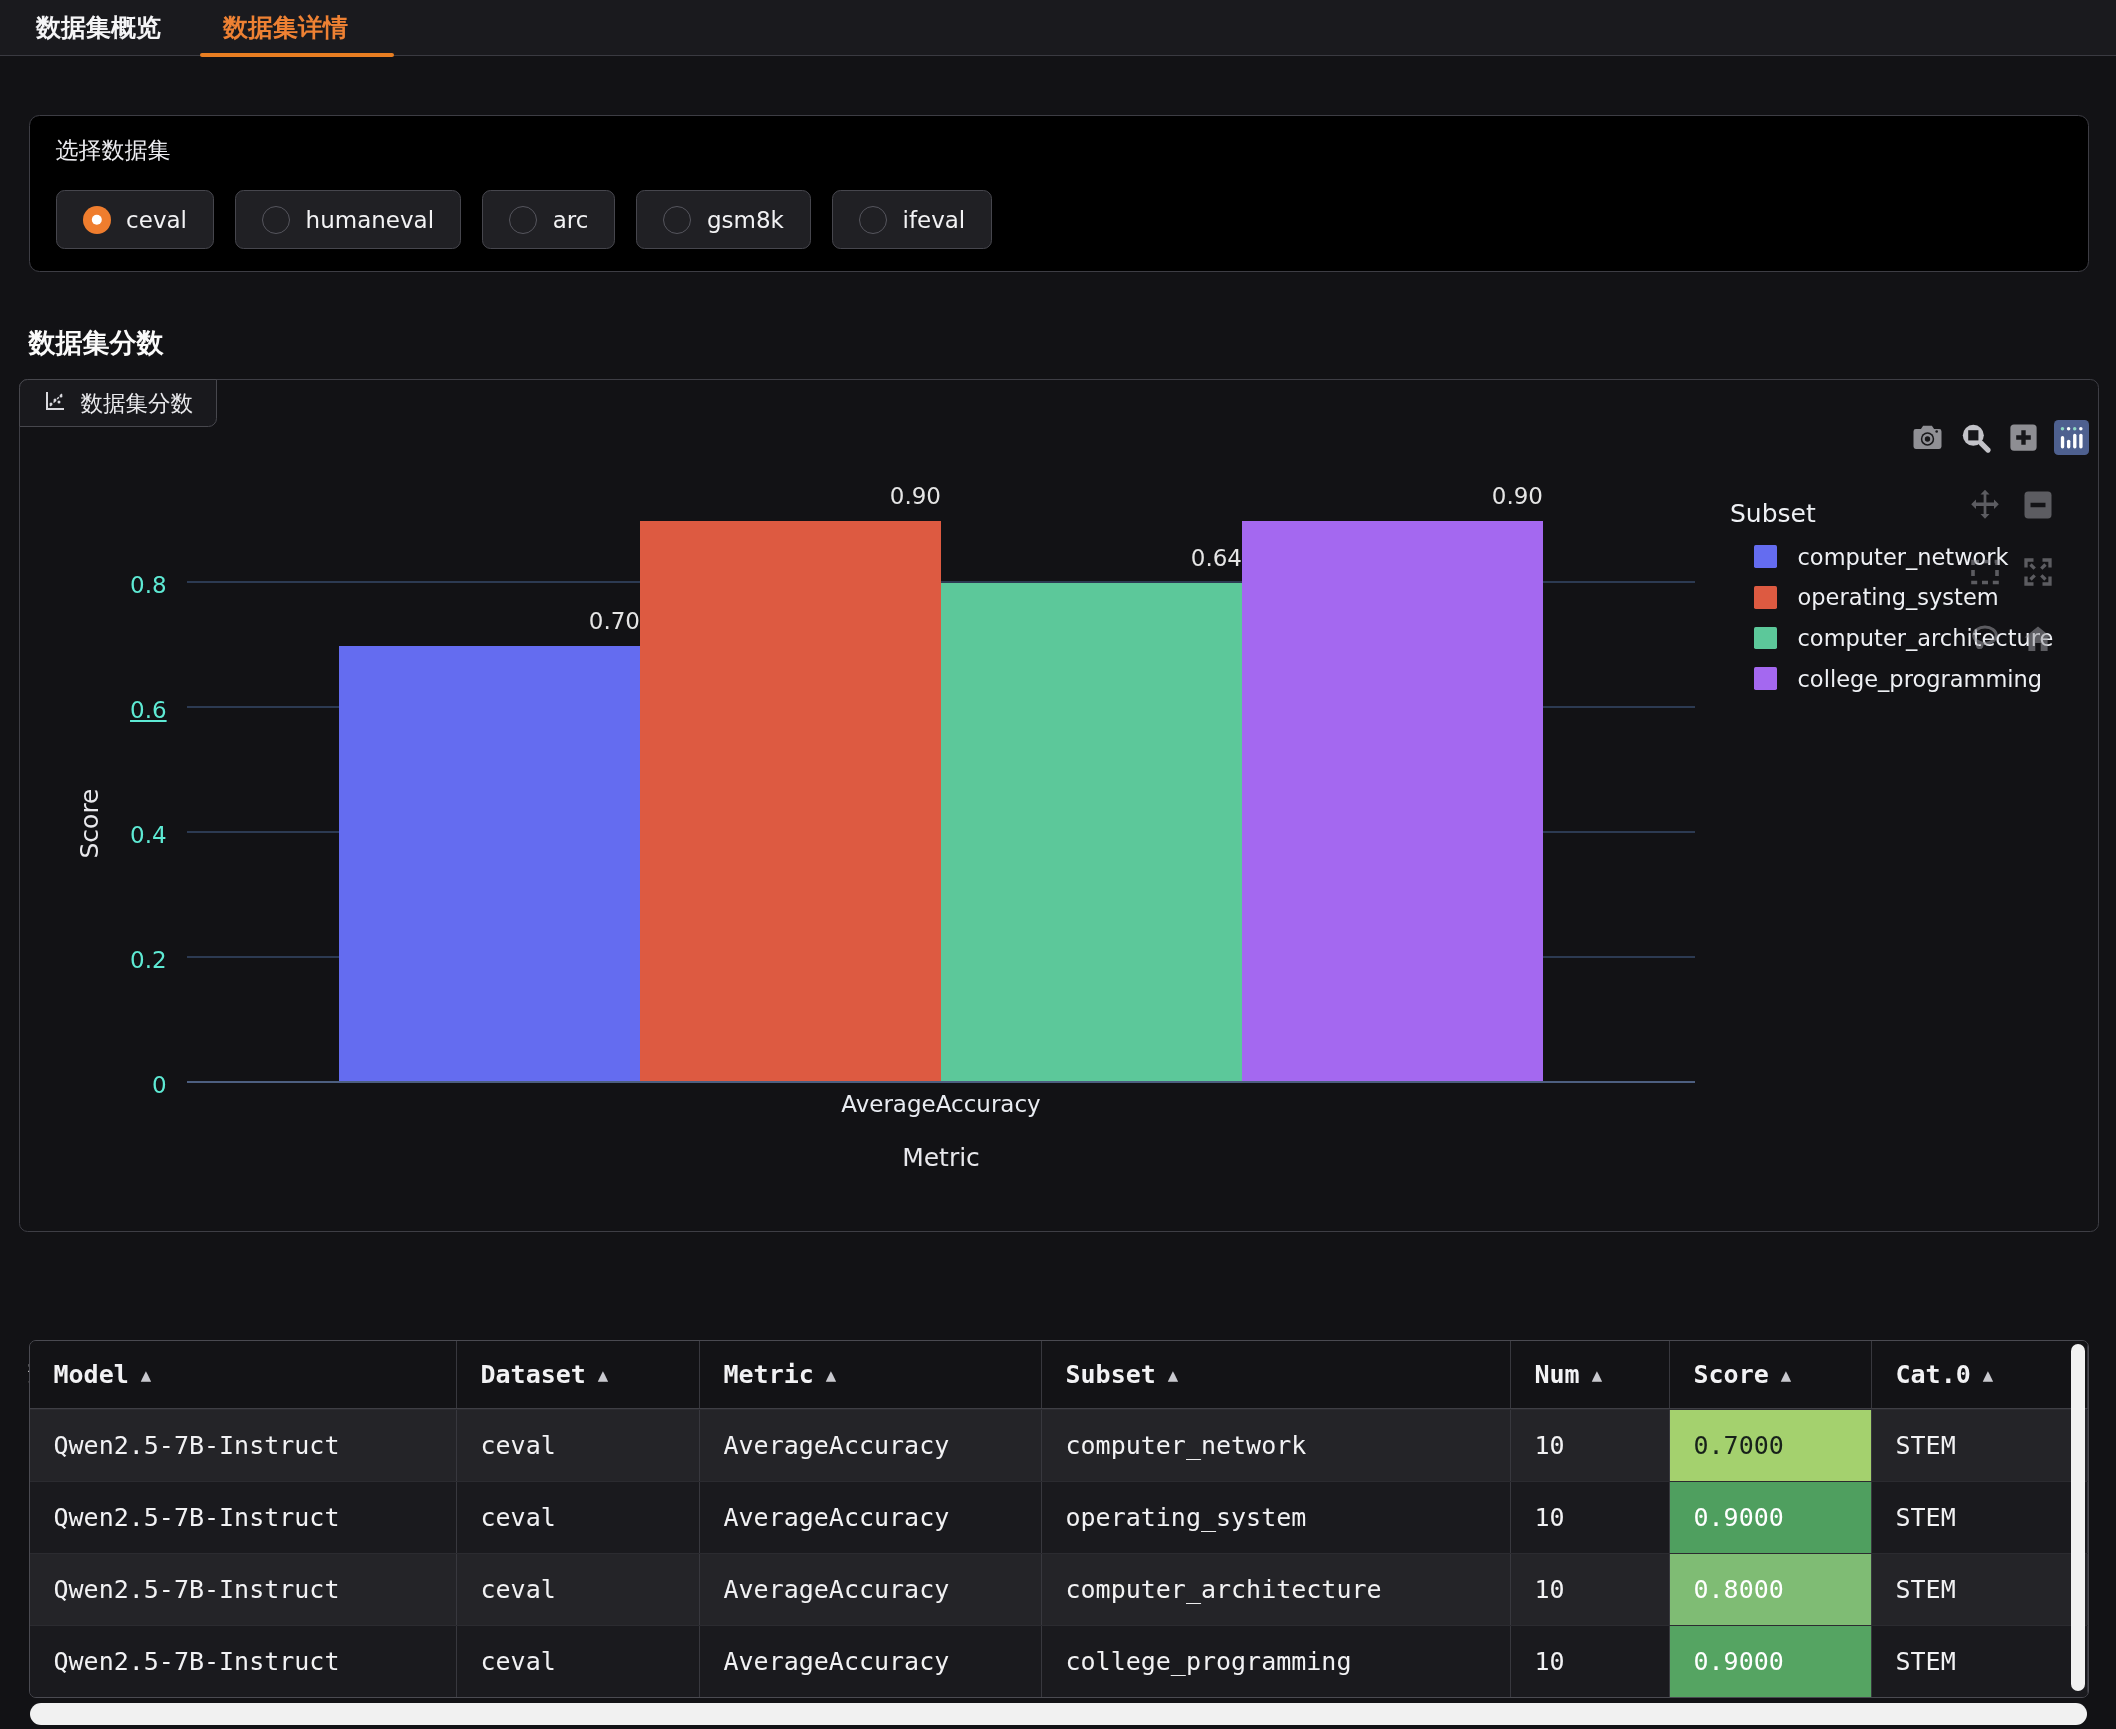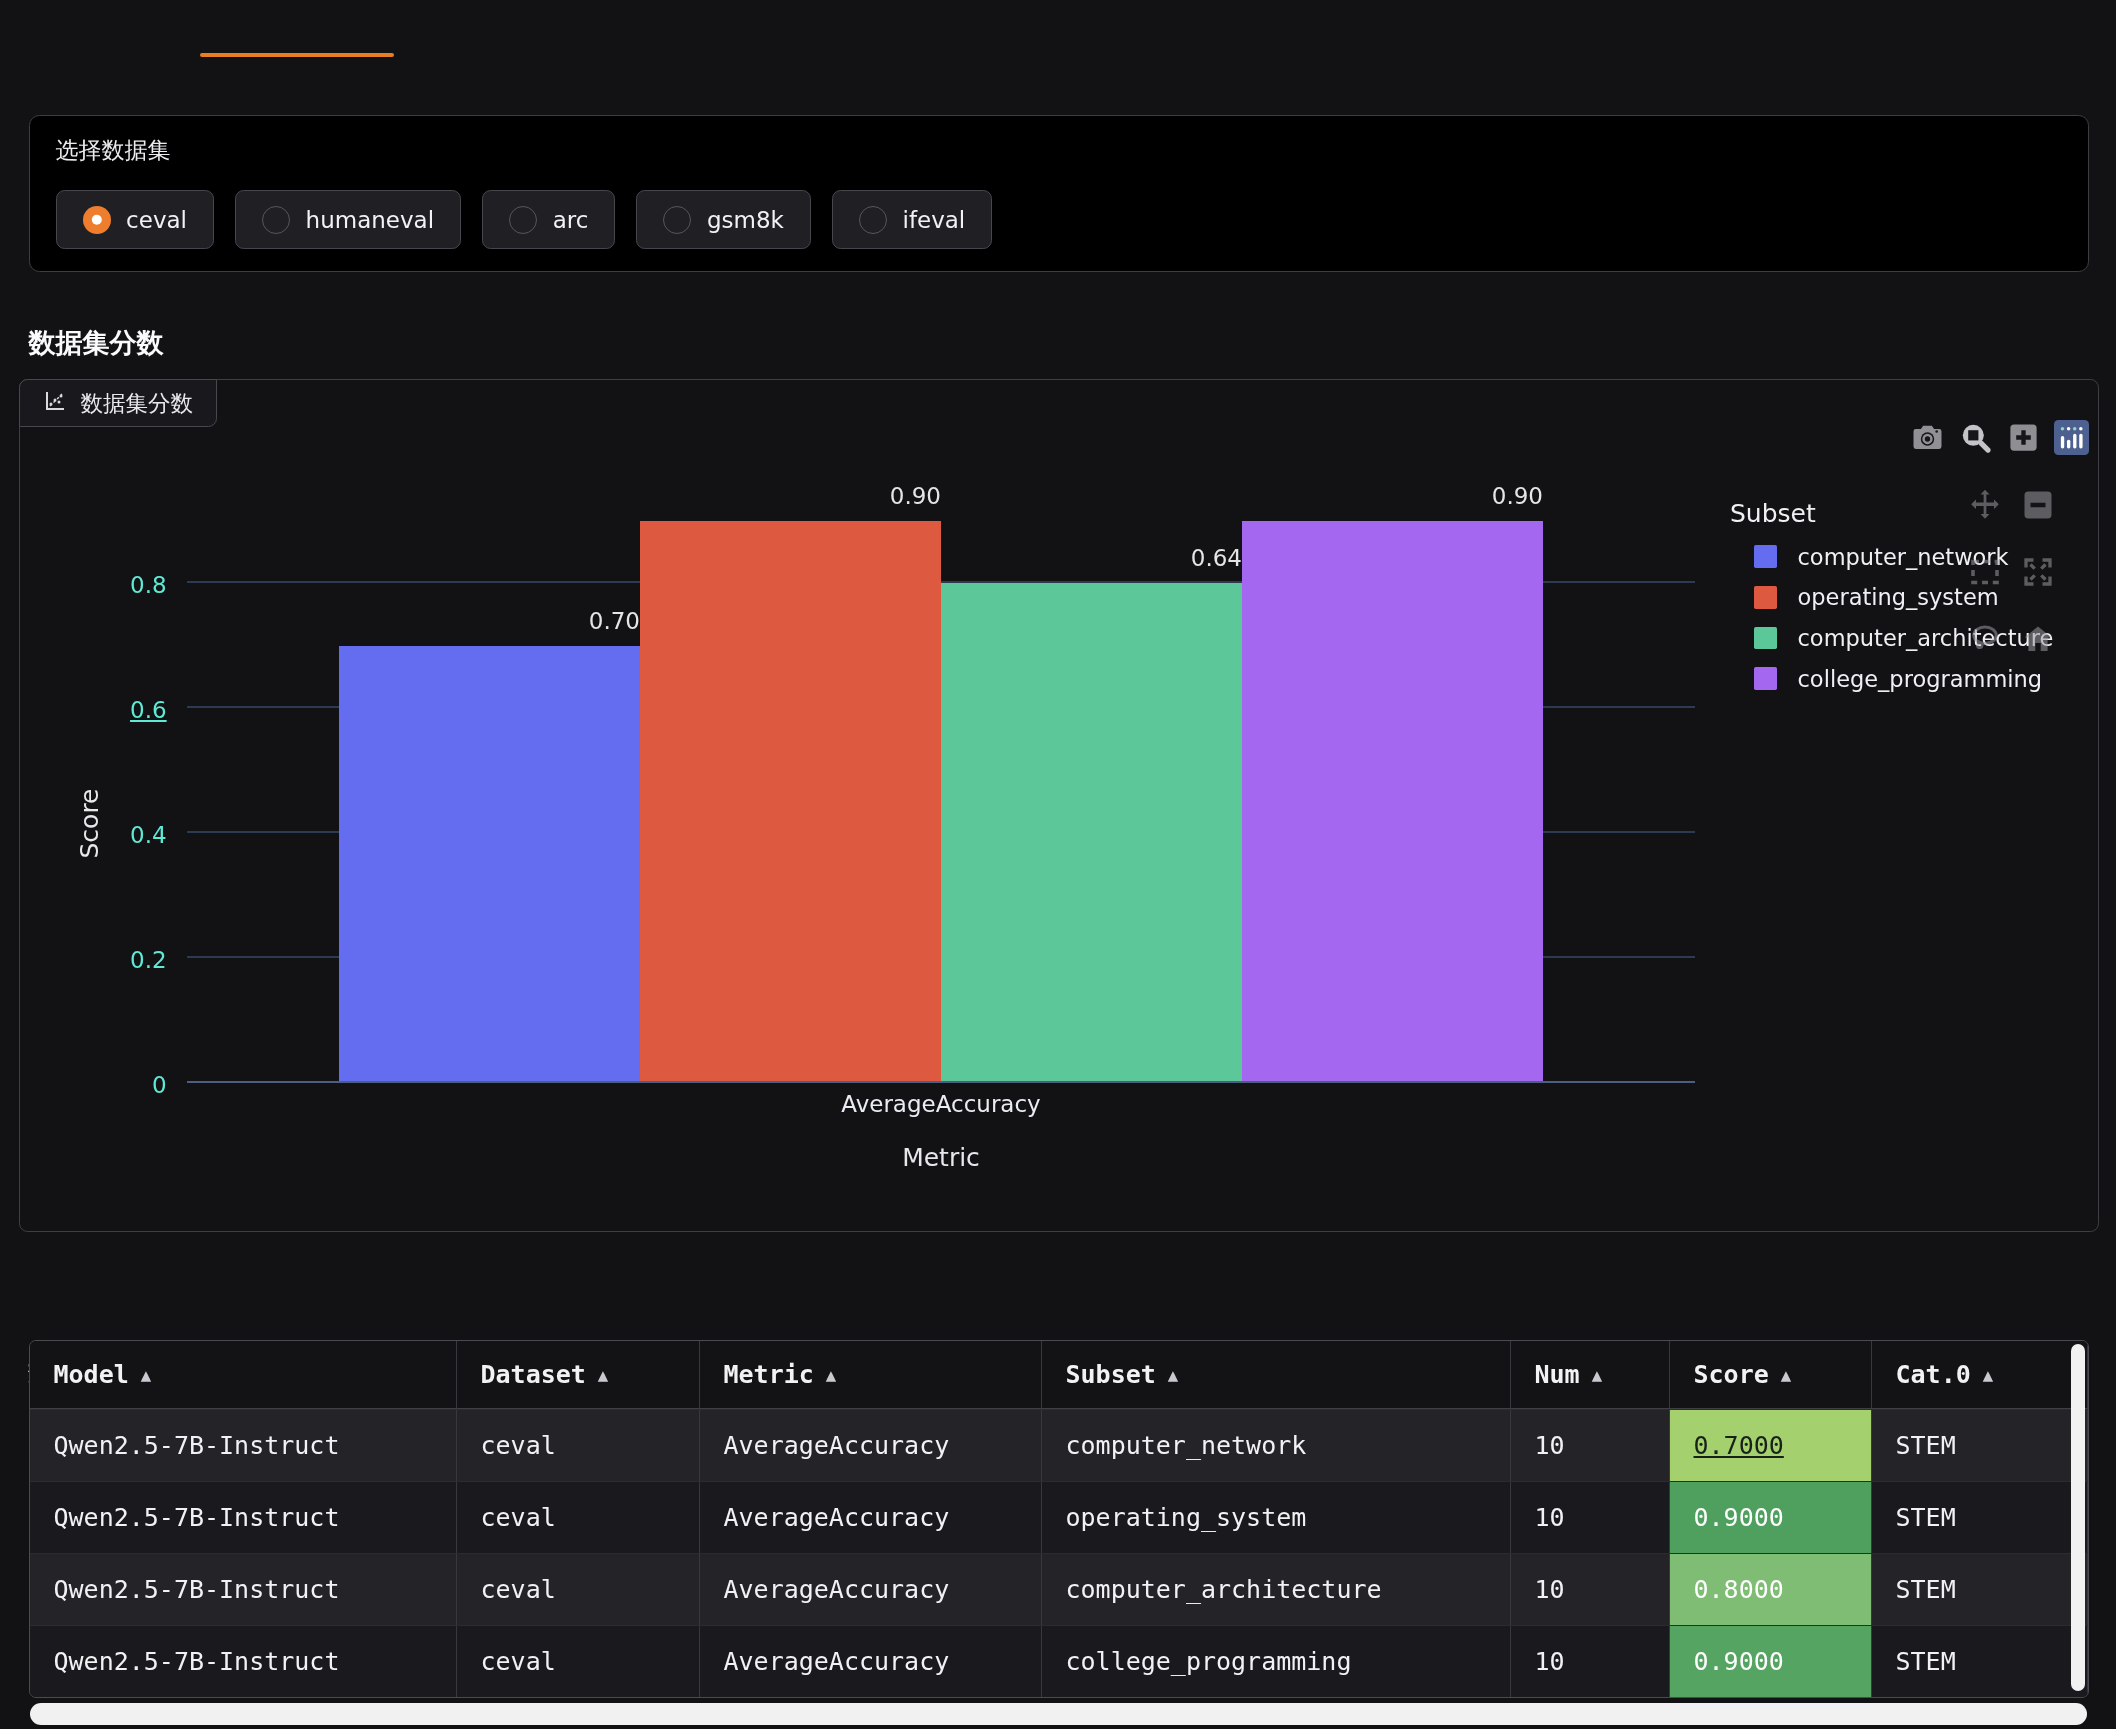--- a/index.html
+++ b/index.html
@@ -67,20 +67,24 @@
   .t-body-row.odd{background:#242428;}
   .t-body-row.even{background:#1a1a1e;}
   .vscroll{position:absolute;top:3.5px;right:3.5px;width:14px;bottom:36px;background:#f1f1f1;border-radius:7px;cursor:pointer;}
   .hscroll{position:absolute;left:1.7px;right:1.7px;bottom:1.7px;height:22.5px;background:#f1f1f1;border-radius:11.2px;cursor:pointer;}
 </style>
 </head>
 <body>
 
 <div class="page">
 
+  <div class="tabbar">
+    <div class="tab tab-overview">数据集概览</div>
+    <div class="tab tab-details">数据集详情</div>
+  </div>
   <div class="tab-underline"></div>
 
   <div class="selector-panel">
     <div class="selector-label">选择数据集</div>
     <div class="radio-group">
         <div class="radio-chip">
           <span class="radio-circle checked"></span>
           <span>ceval</span>
         </div>
         <div class="radio-chip">
@@ -275,21 +279,21 @@
             <span class="sort-arrow">▲</span>
           </div>
         </div>
       <div>
           <div class="t-row t-body-row odd">
             <div class="t-cell">Qwen2.5-7B-Instruct</div>
             <div class="t-cell">ceval</div>
             <div class="t-cell">AverageAccuracy</div>
             <div class="t-cell">computer_network</div>
             <div class="t-cell">10</div>
-            <div class="t-cell" style="background: rgb(164, 209, 110); color: rgb(23, 33, 26); text-decoration: underline;">0.7000</div>
+            <div class="t-cell" style="background: rgb(164, 209, 110); color: rgb(23, 33, 26);">0.7000</div>
             <div class="t-cell">STEM</div>
           </div>
           <div class="t-row t-body-row even">
             <div class="t-cell">Qwen2.5-7B-Instruct</div>
             <div class="t-cell">ceval</div>
             <div class="t-cell">AverageAccuracy</div>
             <div class="t-cell">operating_system</div>
             <div class="t-cell">10</div>
             <div class="t-cell" style="background: rgb(79, 159, 95); color: rgb(255, 255, 255);">0.9000</div>
             <div class="t-cell">STEM</div>

